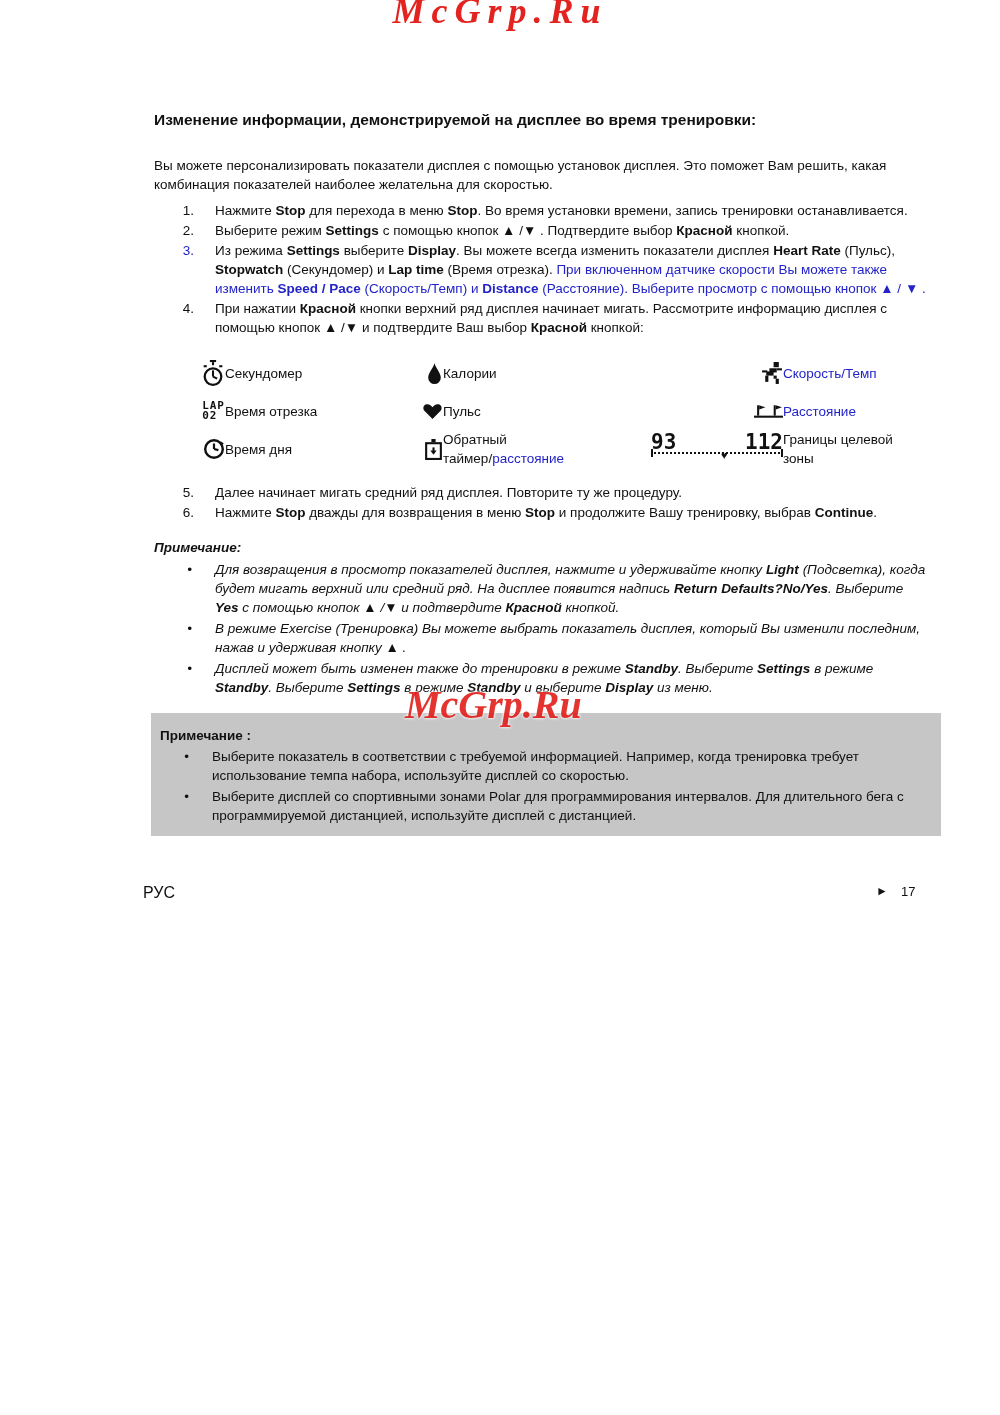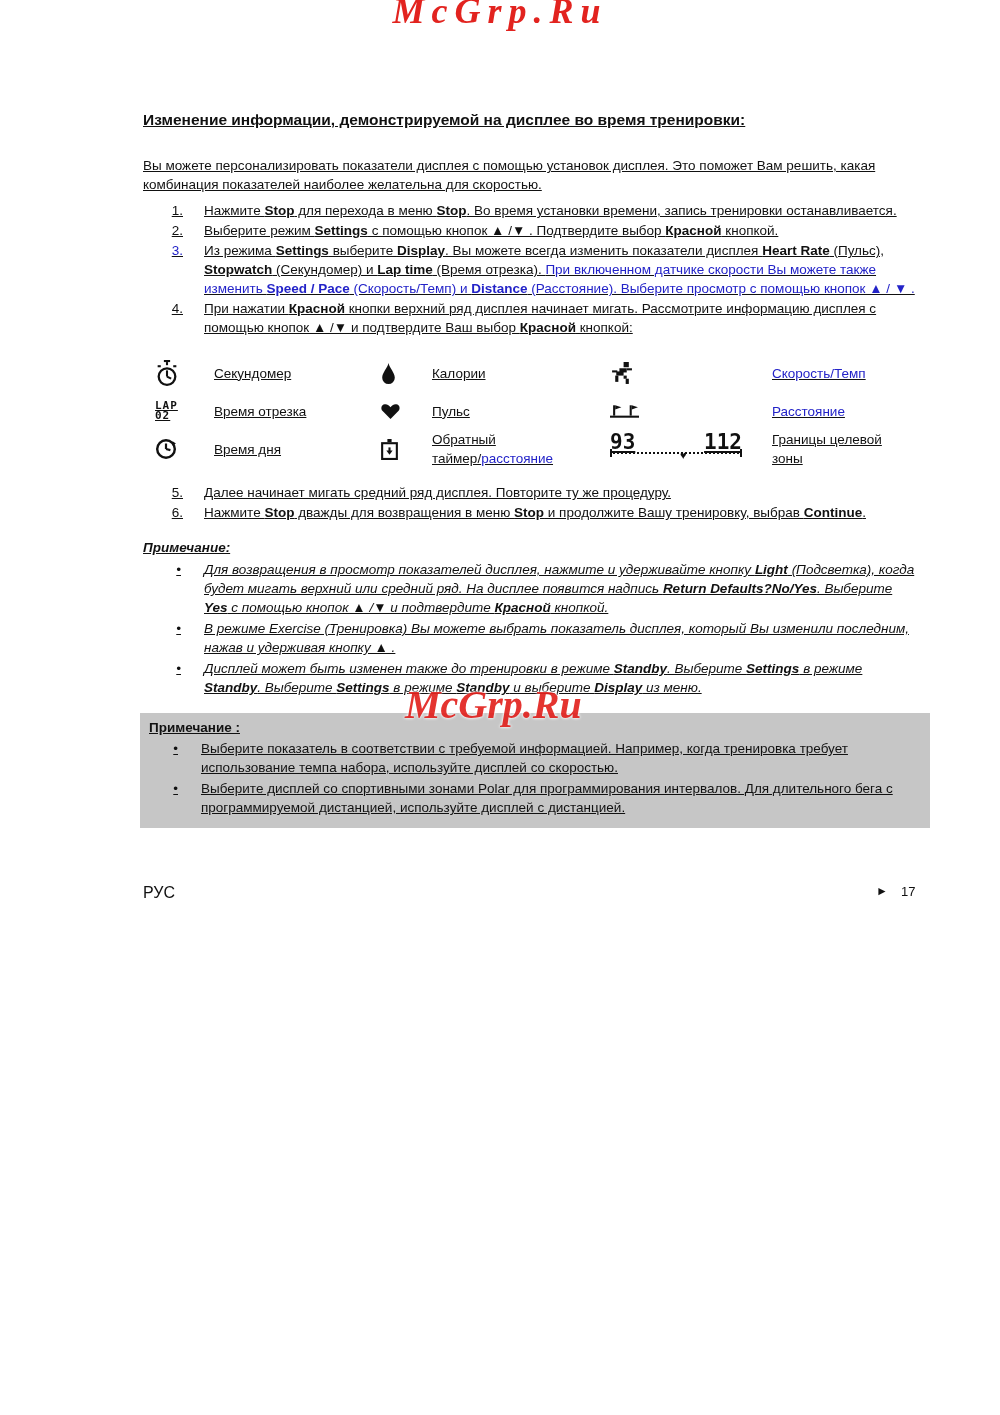--- a/index.html
+++ b/index.html
@@ -1,49 +1,49 @@
 <!DOCTYPE html>
 <html><head>
 <meta charset="utf-8">
 <style>
   html,body{margin:0;padding:0;background:#fff;}
   .page{position:relative;width:1000px;height:1116px;background:#fff;overflow:hidden;
         font-family:"Liberation Sans",sans-serif;color:#111;}
-  .content{position:absolute;left:143px;top:110px;width:772px;font-size:13.5px;line-height:19px;text-decoration:underline;}
+  .content{position:absolute;left:154px;top:110px;width:772px;font-size:13.5px;line-height:19px;}
   .title{font-size:15.5px;font-weight:bold;margin:0 0 27px 0;}
   .intro{margin:0 0 7px 0;}
   .step{display:flex;margin-bottom:1px;}
   .step-num{flex:0 0 40px;text-align:right;}
   .step-text{margin-left:21px;flex:1;}
   .b{font-weight:bold;}
   .blue{color:#2323c8;}
   .i{font-style:italic;}
   
   .icon-table{margin:17px 0 15px 0;padding-left:12px;}
   .itrow{display:flex;align-items:center;min-height:38px;}
-  .icell{display:flex;align-items:center;}
+  .icell{display:flex;align-items:center;justify-content:flex-end;}
   .c1i{width:59px;}.c1l{width:166px;}.c2i{width:52px;}.c2l{width:178px;}.c3i{width:162px;}.c3l{flex:1;}
   .lcell{white-space:pre-line;}
   svg.icn{display:block;}
   .lap-icon{font-family:"DejaVu Sans Mono",monospace;font-weight:bold;font-size:11px;line-height:10px;letter-spacing:1px;}
   .zones-icon{width:132px;}
   .zone-nums{display:flex;justify-content:space-between;font-family:"DejaVu Sans Mono",monospace;
              font-weight:bold;font-size:21px;line-height:14px;}
   .zone-line{position:relative;margin-top:3px;border-top:2px dotted #111;height:9px;}
   .zone-line::before,.zone-line::after{content:"";position:absolute;top:-5px;width:2px;height:8px;background:#111;}
   .zone-line::before{left:0;}
   .zone-line::after{right:0;}
   .zone-heart{position:absolute;left:53%;top:-4px;font-size:11px;line-height:10px;}
   
   .note-heading{font-weight:bold;font-style:italic;margin:16px 0 3px 0;}
   .bullet-row{display:flex;margin-bottom:2px;}
   .bullet-marker{flex:0 0 38px;text-align:right;}
   .bullet-text{margin-left:23px;flex:1;}
   
-  .gray-box{background:#c6c6c6;margin:16px 0 0 -3px;width:790px;box-sizing:border-box;padding:4px 8px 9px 3px;}
+  .gray-box{background:#c6c6c6;margin:16px 0 0 -3px;width:790px;box-sizing:border-box;padding:12px 8px 9px 3px;}
   .gray-heading{font-weight:bold;margin:1px 0 2px 6px;}
   .gray-box .bullet-marker{flex:0 0 35px;}
   
   .footer-lang{position:absolute;left:143px;top:884px;font-size:16px;}
   .footer-arrow{position:absolute;left:876px;top:884px;font-size:12px;}
   .footer-page{position:absolute;left:901px;top:884px;font-size:13px;}
   
   .wm-top{position:absolute;top:-10px;left:0;width:100%;text-align:center;z-index:6;
           font-family:"Liberation Serif",serif;font-style:italic;font-weight:bold;
           font-size:36px;letter-spacing:7px;color:#e2231f;text-shadow:0 0 2px #fff,0 0 2px #fff;}

